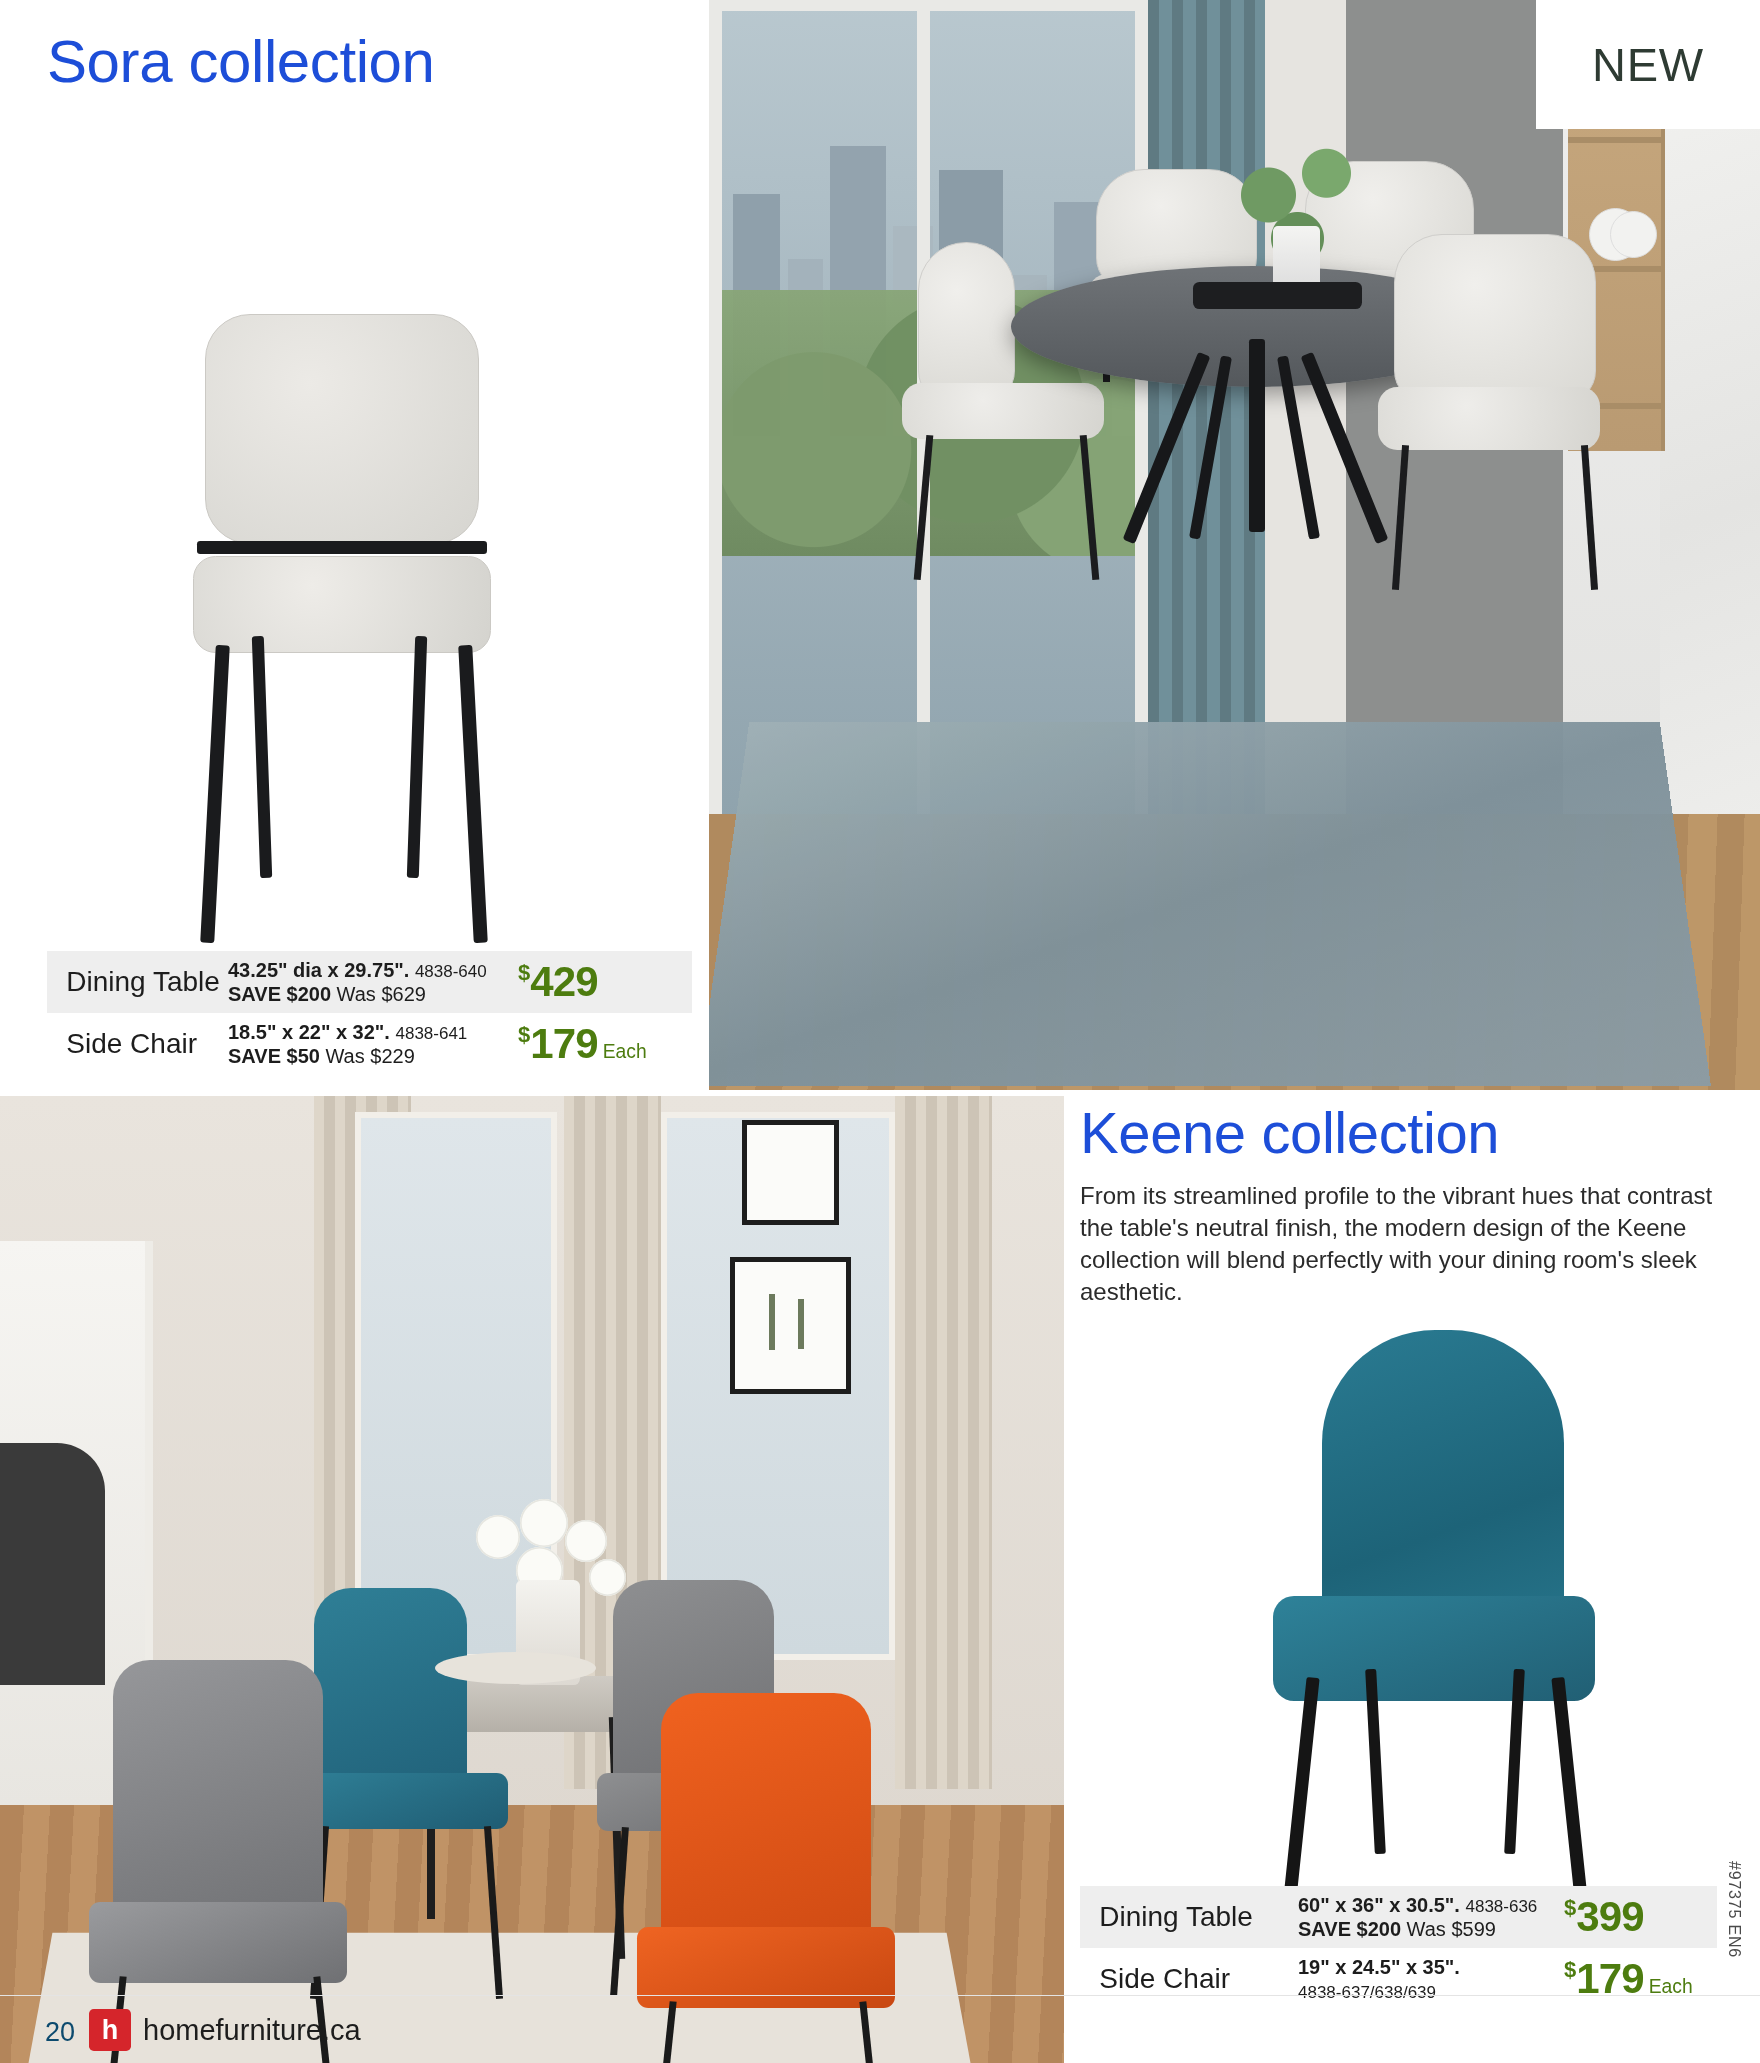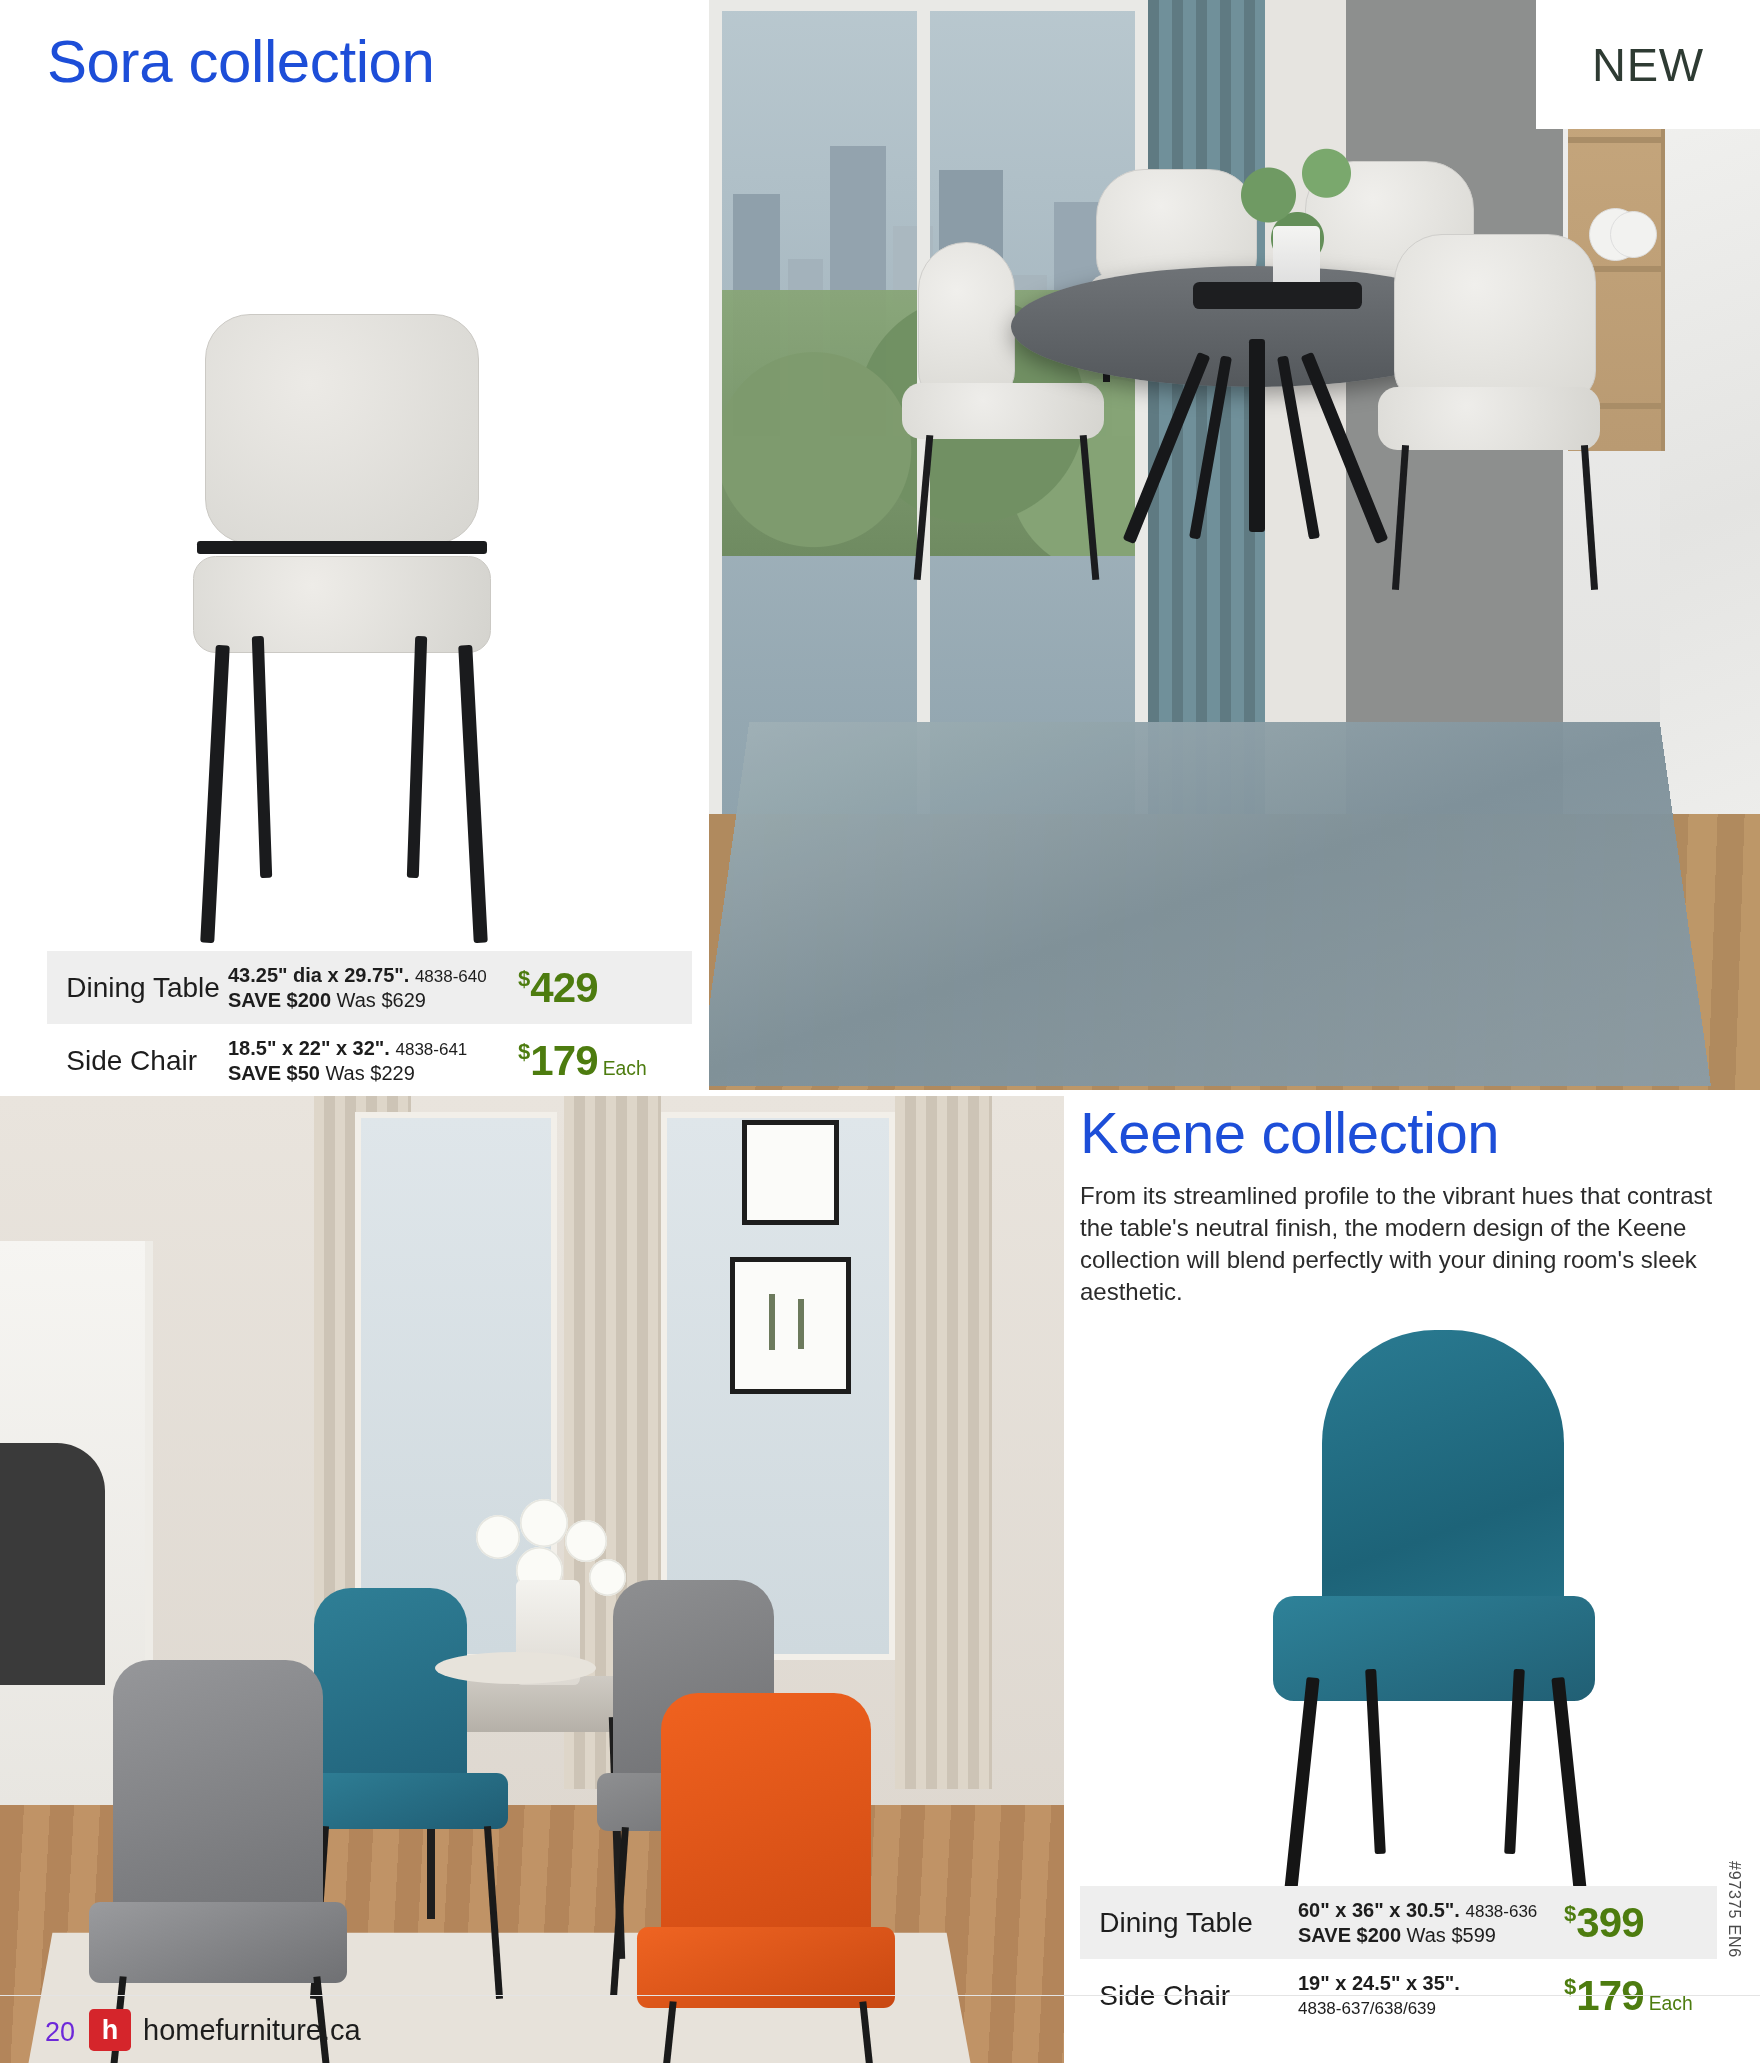--- a/index.html
+++ b/index.html
@@ -118,21 +118,21 @@
   .sc-seat {
     position:absolute; left:24px; top:242px; width:298px; height:97px;
     border-radius:22.6px;
     background: radial-gradient(circle at 40% 30%, #eeece8, #d4d3ce);
     border:1.6px solid #cbc9c4;
   }
   .sc-leg { position:absolute; background:#1a1b1d; border-radius:3.2px; }
 
   
   .spec-table { position:absolute; }
-  .spec-row { display:flex; align-items:center; height:73px; }
+  .spec-row { display:flex; align-items:center; height:62px; }
   .spec-row.shaded { background:#eeeeee; }
   .spec-name { font-size:28px; color:#1d1d1d; padding-left:19.3px; }
   .spec-detail { font-size:20px; line-height:1.2; color:#1d1d1d; }
   .spec-detail .dim { font-weight:700; }
   .spec-detail .sku { font-size:17px; }
   .spec-detail .save { font-weight:700; }
   .spec-price { font-weight:700; color:#4d7c0f; white-space:nowrap; }
   .spec-price .dollar { font-size:22px; vertical-align:16px; }
   .spec-price .amount { font-size:42px; letter-spacing:-0.8px; }
   .spec-price .each { font-size:19.3px; font-weight:400; margin-left:4.8px; }
@@ -195,21 +195,21 @@
     background: linear-gradient(160deg,#2e8299,#215f74);
   }
   .kc-leg { position:absolute; background:#151515; border-radius:2.4px; }
 
   #keene-specs { left:1080px; top:1886px; width:637px; }
   #keene-specs .spec-name { width:218px; }
   #keene-specs .spec-detail { width:266px; }
 
   
   .footer { position:absolute; left:0; bottom:0; width:1761px; height:69px; border-top:1.6px solid #e4e4e4; }
-  .page-num { position:absolute; left:45px; top:21px; font-size:27px; color:#6d28d9; }
+  .page-num { position:absolute; left:45px; top:21px; font-size:27px; color:#0c4a6e; }
   .logo-mark {
     position:absolute; left:89px; top:13px; width:42px; height:42px;
     background:#d5252b; border-radius:4.8px; color:#fff;
     font-size:27px; font-weight:700; display:flex; align-items:center; justify-content:center;
   }
   .logo-text { position:absolute; left:143px; top:18px; font-size:29px; color:#1d1d1d; }
   .code-vert {
     position:absolute; right:18px; bottom:106px;
     writing-mode: vertical-rl; font-size:16px; color:#4a4a4a; letter-spacing:0.8px;
   }

